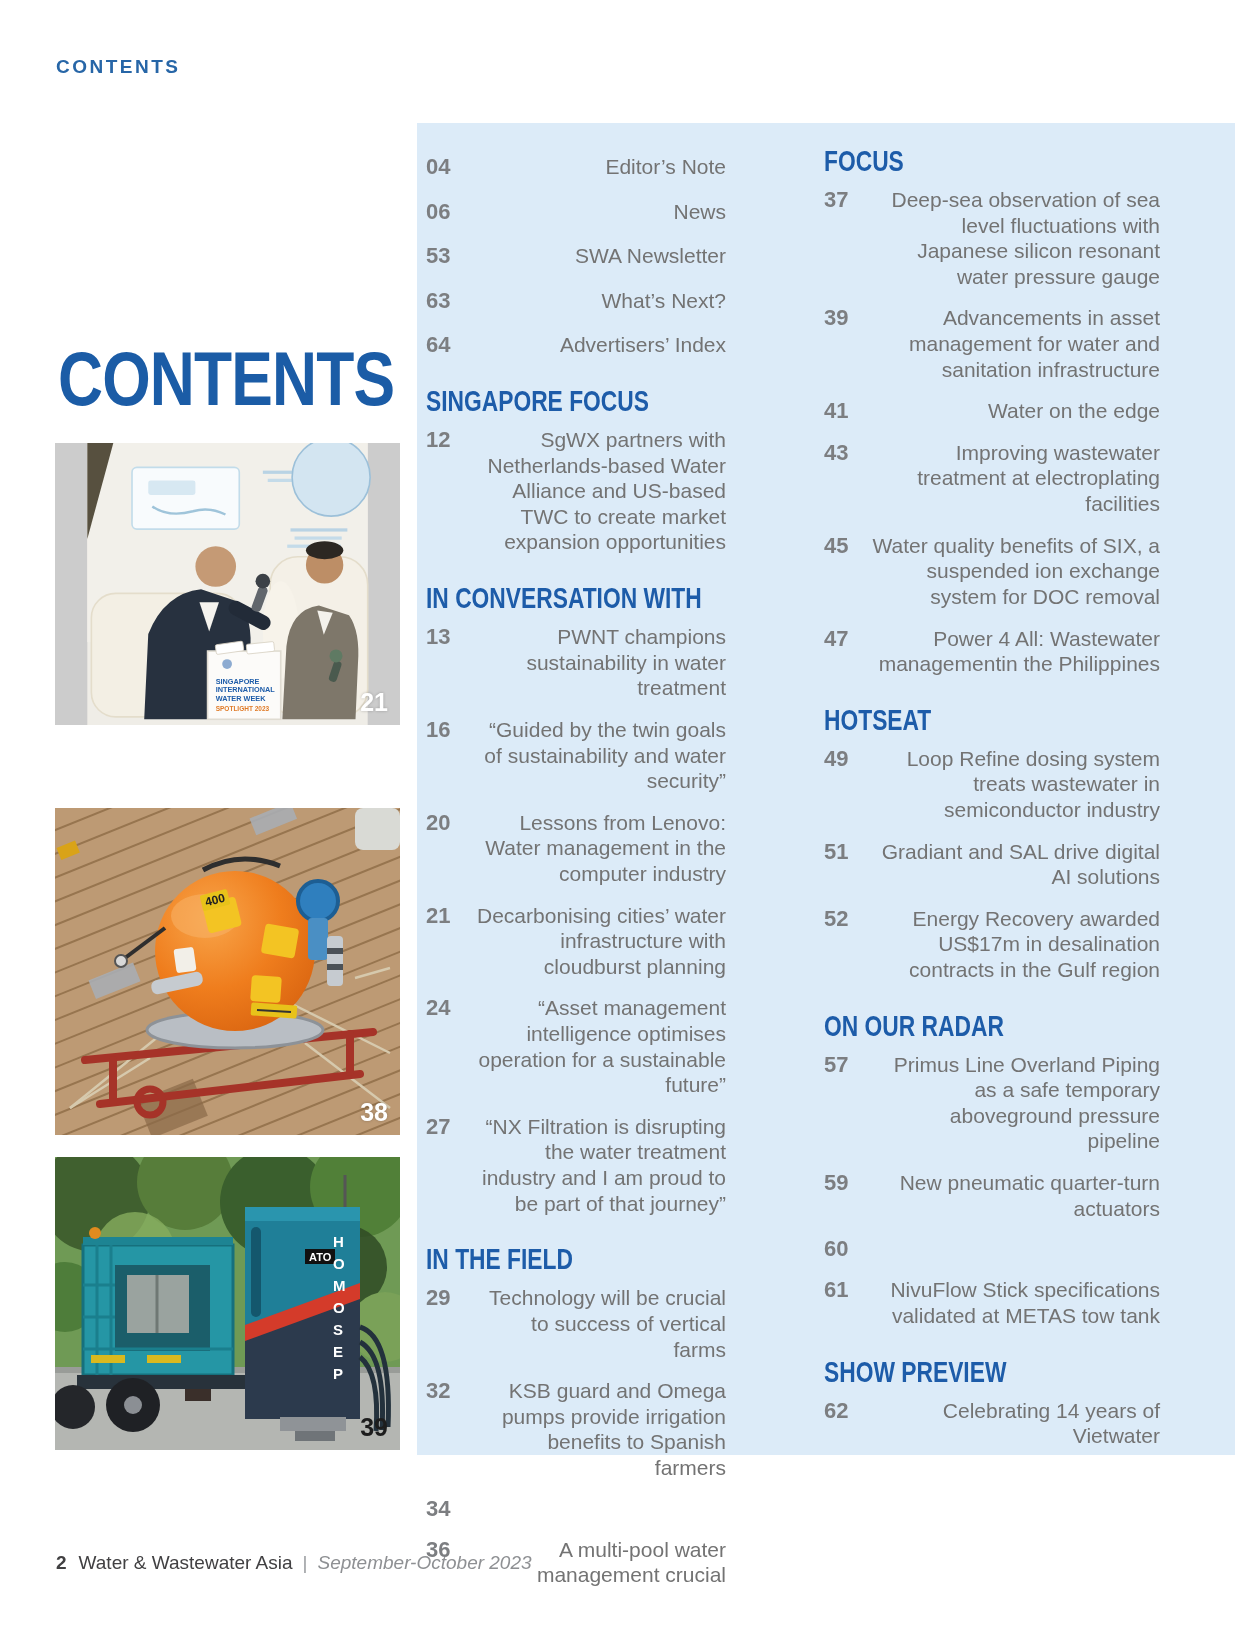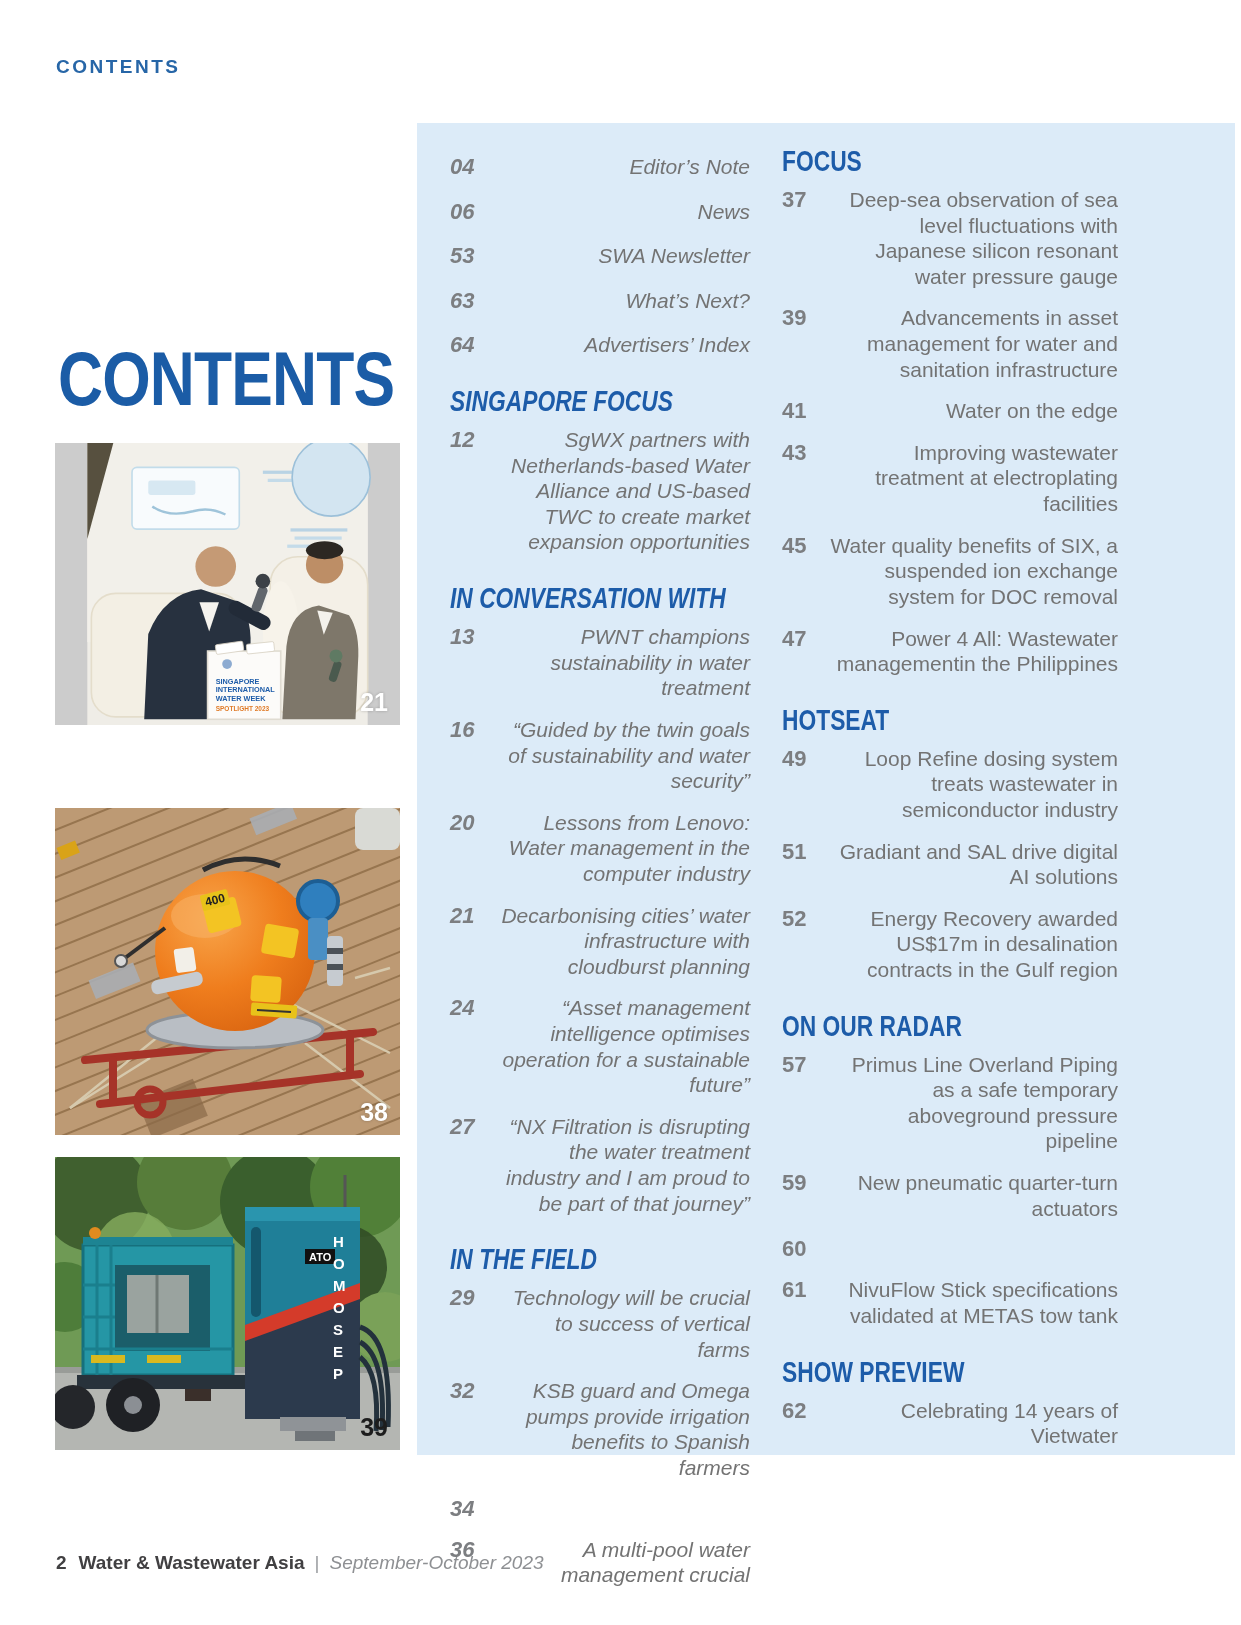--- a/index.html
+++ b/index.html
@@ -20,22 +20,22 @@
     transform:scaleX(.82);transform-origin:0 0;
     letter-spacing:-1px;white-space:nowrap;line-height:1;
   }
   
   .panel{
     position:absolute;left:417px;top:123px;width:818px;height:1332px;
     background:#dcebf8;
   }
   
   .col{position:absolute;top:140px;}
-  .col1{left:450px;width:300px;padding-top:14px;font-style:italic;}
-  .col2{left:782px;width:336px;}
+  .col1{left:426px;width:300px;padding-top:14px;}
+  .col2{left:824px;width:336px;}
   .entry{display:flex;align-items:baseline;margin-bottom:16px;}
   .entry .num{
     flex:0 0 48px;font-size:22px;font-weight:bold;color:#7c7e81;line-height:1.1;
   }
   .entry .txt{
     flex:1;font-size:21px;line-height:1.22;color:#737373;text-align:right;
   }
   .top-list .entry{margin-bottom:19px;}
   .sec-h{
     margin:26px 0 10px 0;font-size:30px;font-weight:bold;color:#1d5ca9;
@@ -50,21 +50,21 @@
   .photo svg{display:block;width:100%;height:100%;}
   .photo-label{
     position:absolute;right:12px;bottom:8px;
     font-size:25px;font-weight:bold;color:#ffffff;
     text-shadow:0 0 3px rgba(0,0,0,.25);
   }
   #photo3 .photo-label{color:#1d1d1d;text-shadow:none;}
   
   .footer{position:absolute;left:56px;top:1552px;font-size:19px;color:#414042;white-space:nowrap;}
   .footer .pg{font-weight:bold;margin-right:12px;}
-  .footer .mag{font-weight:bold;}
+  .footer .mag{font-weight:normal;}
   .footer .sep{color:#9b9da0;margin:0 10px;font-weight:normal;}
   .footer .issue{color:#8e9093;font-style:italic;}
 </style>
 </head>
 <body>
 
 <div class="kicker">CONTENTS</div>
 
 <div class="big-title">CONTENTS</div>
 

